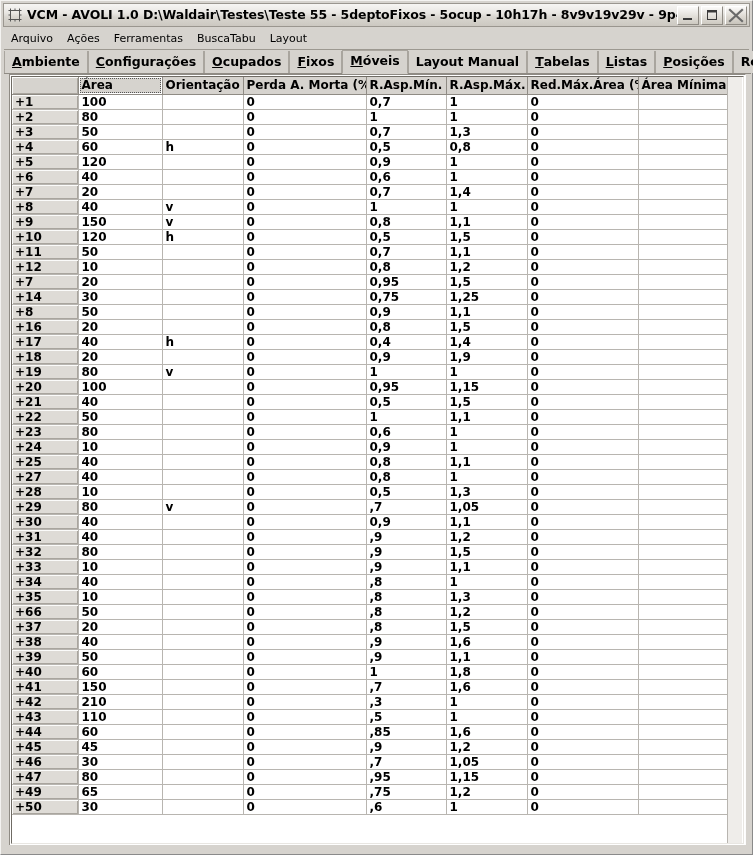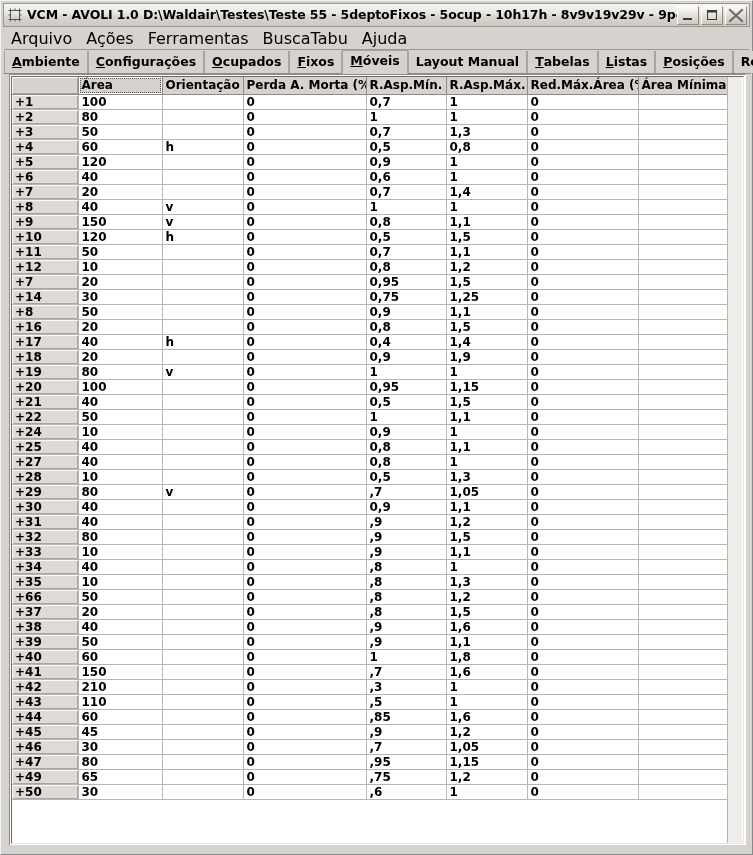--- a/index.html
+++ b/index.html
@@ -45,21 +45,21 @@
     position:relative;
   }
   .titlebtn.close{background:linear-gradient(to bottom,#fbfaf9,#dedad3 55%,#c8c4bc);}
   
   #menubar{
     position:absolute;left:3px;top:28px;width:745px;height:20px;
     background:#d6d3ce;
     display:flex;align-items:center;
   }
   .menu-item{
-    font-size:16px;color:#000;padding:2px 7px 2px 7px;
+    font-size:11px;color:#000;padding:2px 7px 2px 7px;
     line-height:14px;white-space:nowrap;cursor:default;
   }
   #menubar-sep{
     position:absolute;left:3px;top:48px;width:745px;height:1px;
     background:#9c9890;
   }
   
   #tabstrip{
     position:absolute;left:3px;top:49px;width:747px;height:24px;
     background:#d6d3ce;
@@ -217,21 +217,21 @@
         </g>
       </svg>
     </span>
   </div>
 
   <div id="menubar">
     <span class="menu-item">Arquivo</span>
     <span class="menu-item">Ações</span>
     <span class="menu-item">Ferramentas</span>
     <span class="menu-item">BuscaTabu</span>
-    <span class="menu-item">Ajuda</span>
+    <span class="menu-item">Layout</span>
   </div>
   <div id="menubar-sep"></div>
 
   <div id="tabstrip">
     <div class="tab">
         <u>A</u>
         <span>mbiente</span>
       </div>
     <div class="tab">
         <u>C</u>
@@ -510,20 +510,30 @@
               <td class="rowhdr">+22</td>
               <td>50</td>
               <td></td>
               <td>0</td>
               <td>1</td>
               <td>1,1</td>
               <td>0</td>
               <td></td>
             </tr>
             <tr>
+              <td class="rowhdr">+23</td>
+              <td>80</td>
+              <td></td>
+              <td>0</td>
+              <td>0,6</td>
+              <td>1</td>
+              <td>0</td>
+              <td></td>
+            </tr>
+            <tr>
               <td class="rowhdr">+24</td>
               <td>10</td>
               <td></td>
               <td>0</td>
               <td>0,9</td>
               <td>1</td>
               <td>0</td>
               <td></td>
             </tr>
             <tr>

